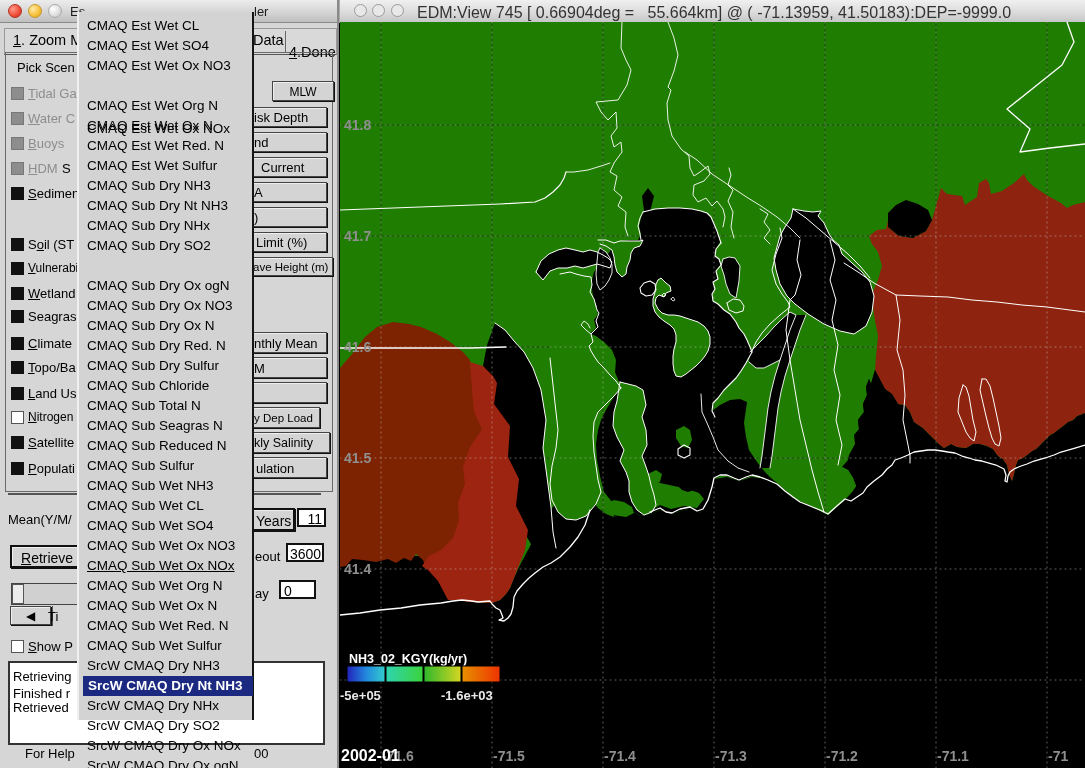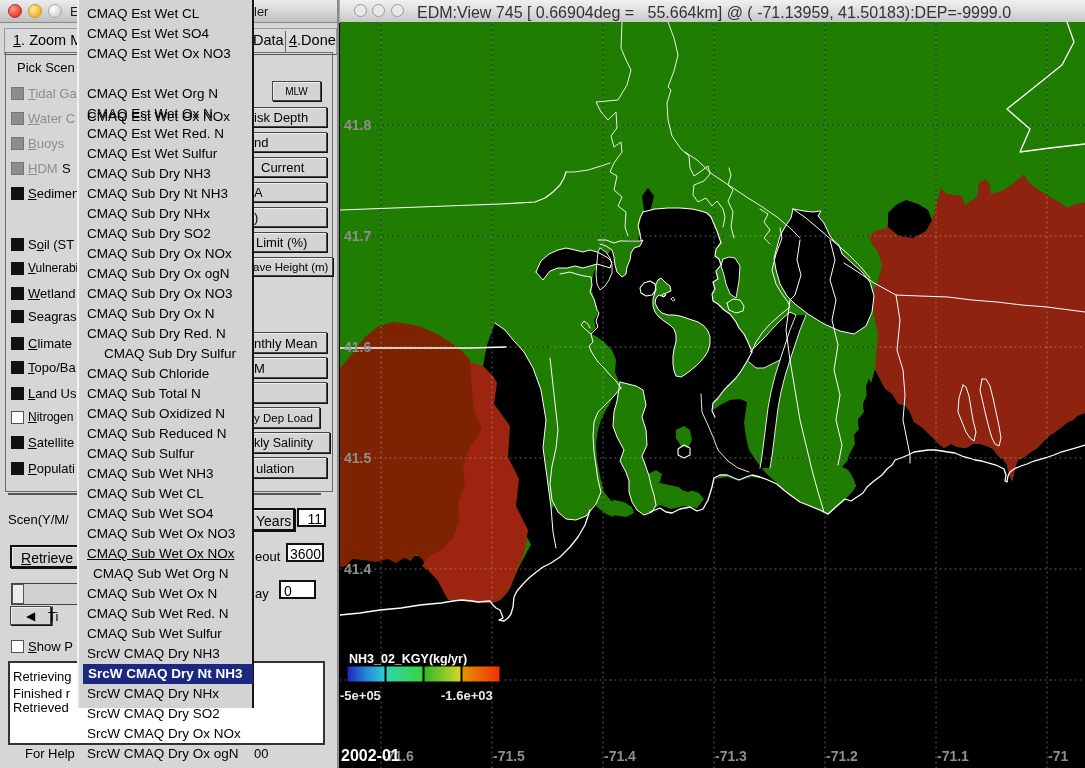--- a/index.html
+++ b/index.html
@@ -25,21 +25,21 @@
 .cb.on{background:#111;border-color:#111;}
 .cb.dis{background:#8d8d8d;border-color:#777;}
 .lbl{position:absolute;font-size:13px;color:#000;white-space:nowrap;}
 .lbl.dis{color:#8d8d8d;}
 .ul{text-decoration:underline;}
 .btn{position:absolute;box-sizing:border-box;background:#d4d4d4;border:1px solid #444;
  box-shadow:1px 1px 0 #111, inset 1px 1px 0 #efefef;font-size:13px;color:#000;
  text-align:center;white-space:nowrap;overflow:hidden;}
 .inp{position:absolute;box-sizing:border-box;background:#fff;border:2px solid #111;font-size:14px;color:#000;}
 
-#menu{position:absolute;left:77px;top:0px;width:177px;height:708px;background:#d3d3d3;
+#menu{position:absolute;left:77px;top:12px;width:177px;height:708px;background:#d3d3d3;
  box-sizing:border-box;border-right:2px solid #151515;border-left:2px solid #f0f0f0;z-index:50;}
 .mi{position:absolute;left:2px;width:171px;height:20px;font-size:13.5px;color:#000;
  line-height:20px;padding-left:6px;white-space:nowrap;}
 .mi.sel{background:#1b2a80;color:#fff;font-weight:bold;left:4px;padding-left:5px;width:165px;}
 
 #mwin{position:absolute;left:339px;top:0;width:746px;height:768px;background:#000;}
 #mtitle{position:absolute;left:0;top:0;width:746px;height:22px;
  background:linear-gradient(#f0f0f0,#dcdcdc 55%,#c6c6c6);border-bottom:1px solid #999;border-left:1px solid #aaa;}
 .htl{position:absolute;top:4px;width:11px;height:11px;border-radius:50%;border:1.5px solid #9a9a9a;background:#e8e8e8;}
 #mtitle .m1{left:14px;}#mtitle .m2{left:32px;}#mtitle .m3{left:51px;}
@@ -210,21 +210,21 @@
    <div class="tl t1"></div>
         <div class="tl t2"></div>
         <div class="tl t3"></div>
    <div class="ttxt" style="left:70px;">Es</div>
    <div class="ttxt" style="left:254px;">ler</div>
  </div>
  <div id="tabs">
    <div class="tab" style="left:8px;"><span class="ul">1</span>. Zoom M</div>
    <div class="tab" style="left:248px;">Data</div>
    <div class="abs" style="left:280px;top:2px;width:1px;height:22px;background:#666;"></div>
-   <div class="tab" style="left:284px;"><span class="ul">4</span>.Done</div>
+   <div class="tab" style="left:284px;margin-top:12px;"><span class="ul">4</span>.Done</div>
  </div>
  <div id="grp"></div>
  <div class="lbl" style="left:17px;top:60px;">Pick Scen</div>
 
  <div class="cb dis" style="left:11px;top:87px;"></div>
       <div class="lbl dis" style="left:28px;top:86px;"><span class="ul">T</span>idal Ga</div>
  <div class="cb dis" style="left:11px;top:112px;"></div>
       <div class="lbl dis" style="left:28px;top:111px;"><span class="ul">W</span>ater C</div>
  <div class="cb dis" style="left:11px;top:137px;"></div>
       <div class="lbl dis" style="left:28px;top:136px;"><span class="ul">B</span>uoys</div>
@@ -247,37 +247,37 @@
       <div class="lbl" style="left:28px;top:360px;text-align:center;"><span class="ul">T</span>opo/Ba</div>
  <div class="cb on" style="left:11px;top:387px;"></div>
       <div class="lbl" style="left:28px;top:386px;"><span class="ul">L</span>and Us</div>
  <div class="cb" style="left:11px;top:411px;"></div>
       <div class="lbl" style="left:28px;top:410px;font-size:12px;"><span class="ul">N</span>itrogen</div>
  <div class="cb on" style="left:11px;top:436px;"></div>
       <div class="lbl" style="left:28px;top:435px;"><span class="ul">S</span>atellite</div>
  <div class="cb on" style="left:11px;top:462px;"></div>
       <div class="lbl" style="left:28px;top:461px;"><span class="ul">P</span>opulati</div>
 
- <div class="btn" style="left:272px;top:81px;width:49px;height:20px;line-height:20px;font-size:10px;">MLW</div>
+ <div class="btn" style="left:272px;top:81px;width:62px;height:20px;line-height:20px;font-size:12px;">MLW</div>
  <div class="btn" style="left:150px;top:107px;width:177px;height:20px;line-height:20px;text-align:left;padding-left:103px;">isk Depth</div>
  <div class="btn" style="left:150px;top:132px;width:177px;height:20px;line-height:20px;text-align:left;padding-left:103px;">nd</div>
  <div class="btn" style="left:150px;top:157px;width:177px;height:20px;line-height:20px;text-align:left;padding-left:110px;">Current</div>
  <div class="btn" style="left:150px;top:182px;width:177px;height:20px;line-height:20px;text-align:left;padding-left:103px;">A</div>
  <div class="btn" style="left:150px;top:207px;width:177px;height:20px;line-height:20px;text-align:left;padding-left:103px;">)</div>
  <div class="btn" style="left:150px;top:232px;width:177px;height:20px;line-height:20px;text-align:left;padding-left:105px;">Limit (%)</div>
  <div class="btn" style="left:150px;top:257px;width:183px;height:19px;line-height:19px;font-size:11.5px;text-align:left;padding-left:102px;">ave Height (m)</div>
  <div class="btn" style="left:150px;top:332px;width:177px;height:21px;line-height:21px;text-align:left;padding-left:103px;">nthly Mean</div>
  <div class="btn" style="left:150px;top:357px;width:177px;height:21px;line-height:21px;text-align:left;padding-left:103px;">M</div>
  <div class="btn" style="left:150px;top:382px;width:177px;height:21px;line-height:21px;"></div>
  <div class="btn" style="left:150px;top:407px;width:170px;height:21px;line-height:21px;font-size:11.5px;text-align:left;padding-left:103px;">y Dep Load</div>
  <div class="btn" style="left:150px;top:432px;width:180px;height:21px;line-height:21px;font-size:12.5px;text-align:left;padding-left:103px;">kly Salinity</div>
  <div class="btn" style="left:150px;top:457px;width:177px;height:21px;line-height:21px;text-align:left;padding-left:105px;">ulation</div>
 
  <div class="abs" style="left:8px;top:493px;width:313px;height:2px;background:#555;"></div>
- <div class="lbl" style="left:8px;top:512px;">Scen(Y/M/</div>
+ <div class="lbl" style="left:8px;top:512px;">Mean(Y/M/</div>
  <div class="btn" style="left:150px;top:508px;width:145px;height:23px;line-height:23px;font-size:14px;text-align:left;padding-left:104px;border-width:2px;border-color:#111;">Years</div>
  <div class="inp" style="left:297px;top:508px;width:29px;height:19px;line-height:19px;text-align:right;padding-right:2px;">11</div>
  <div class="lbl" style="left:255px;top:549px;">eout</div>
  <div class="inp" style="left:286px;top:543px;width:38px;height:19px;line-height:19px;text-align:left;padding-left:2px;">3600</div>
  <div class="lbl" style="left:255px;top:586px;">ay</div>
  <div class="inp" style="left:279px;top:580px;width:37px;height:19px;line-height:19px;text-align:left;padding-left:3px;">0</div>
 
  <div class="btn" style="left:10px;top:545px;width:131px;height:23px;line-height:23px;text-align:left;padding-left:9px;border-width:2px;border-color:#111;font-size:14px;"><span class="ul">R</span>etrieve </div>
 
  <div class="abs" style="left:11px;top:583px;width:125px;height:20px;border:1px solid #444;background:#d0d0d0;">
@@ -305,37 +305,36 @@
       <div class="mi" style="top: 44px;">CMAQ Est Wet Ox NO3</div>
       <div class="mi" style="top: 64px; margin-top: 43px;">CMAQ Est Wet Ox NOx</div>
       <div class="mi" style="top: 84px;">CMAQ Est Wet Org N</div>
       <div class="mi" style="top: 104px;">CMAQ Est Wet Ox N</div>
       <div class="mi" style="top: 124px;">CMAQ Est Wet Red. N</div>
       <div class="mi" style="top: 144px;">CMAQ Est Wet Sulfur</div>
       <div class="mi" style="top: 164px;">CMAQ Sub Dry NH3</div>
       <div class="mi" style="top: 184px;">CMAQ Sub Dry Nt NH3</div>
       <div class="mi" style="top: 204px;">CMAQ Sub Dry NHx</div>
       <div class="mi" style="top: 224px;">CMAQ Sub Dry SO2</div>
-      <div class="mi" style="top: 244px;">CMAQ Sub Dry Ox NOx</div>
       <div class="mi" style="top: 264px;">CMAQ Sub Dry Ox ogN</div>
       <div class="mi" style="top: 284px;">CMAQ Sub Dry Ox NO3</div>
       <div class="mi" style="top: 304px;">CMAQ Sub Dry Ox N</div>
       <div class="mi" style="top: 324px;">CMAQ Sub Dry Red. N</div>
-      <div class="mi" style="top: 344px; margin-left: 17px;">CMAQ Sub Dry Sulfur</div>
+      <div class="mi" style="top: 344px;">CMAQ Sub Dry Sulfur</div>
       <div class="mi" style="top: 364px;">CMAQ Sub Chloride</div>
       <div class="mi" style="top: 384px;">CMAQ Sub Total N</div>
-      <div class="mi" style="top: 404px;">CMAQ Sub Oxidized N</div>
+      <div class="mi" style="top: 404px;">CMAQ Sub Seagras N</div>
       <div class="mi" style="top: 444px;">CMAQ Sub Sulfur</div>
       <div class="mi" style="top: 424px;">CMAQ Sub Reduced N</div>
       <div class="mi" style="top: 464px;">CMAQ Sub Wet NH3</div>
       <div class="mi" style="top: 484px;">CMAQ Sub Wet CL</div>
       <div class="mi" style="top: 504px;">CMAQ Sub Wet SO4</div>
       <div class="mi" style="top: 524px;">CMAQ Sub Wet Ox NO3</div>
       <div class="mi" style="top: 544px; text-decoration: underline;">CMAQ Sub Wet Ox NOx</div>
-      <div class="mi" style="top: 564px; margin-left: 6px;">CMAQ Sub Wet Org N</div>
+      <div class="mi" style="top: 564px;">CMAQ Sub Wet Org N</div>
       <div class="mi" style="top: 584px;">CMAQ Sub Wet Ox N</div>
       <div class="mi" style="top: 604px;">CMAQ Sub Wet Red. N</div>
       <div class="mi" style="top: 624px;">CMAQ Sub Wet Sulfur</div>
       <div class="mi" style="top: 644px;">SrcW CMAQ Dry NH3</div>
       <div class="mi sel" style="top: 664px;">SrcW CMAQ Dry Nt NH3</div>
       <div class="mi" style="top: 684px;">SrcW CMAQ Dry NHx</div>
       <div class="mi" style="top: 704px;">SrcW CMAQ Dry SO2</div>
       <div class="mi" style="top: 724px;">SrcW CMAQ Dry Ox NOx</div>
       <div class="mi" style="top: 744px;">SrcW CMAQ Dry Ox ogN</div>
     </div>

